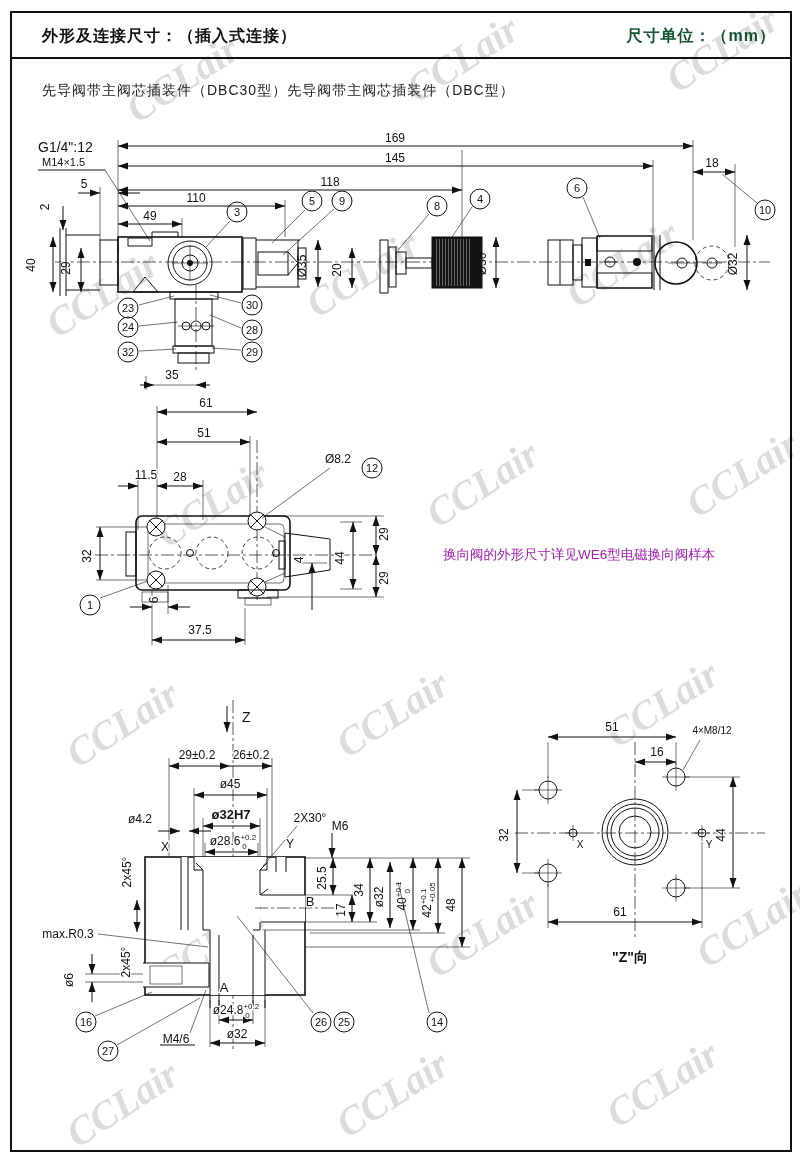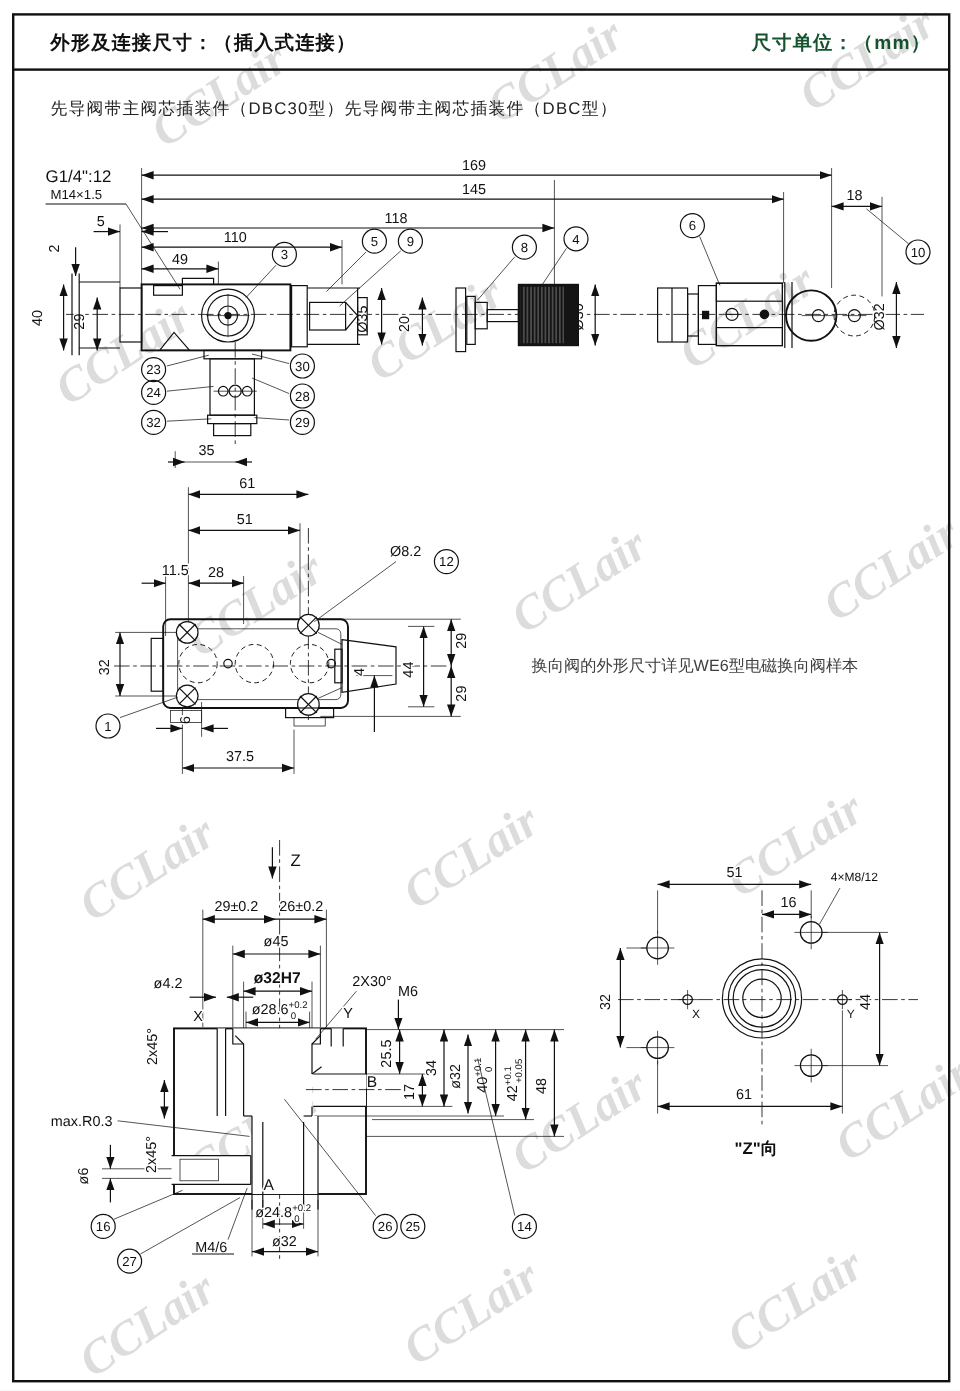--- a/index.html
+++ b/index.html
@@ -3,21 +3,21 @@
 <meta charset="utf-8">
 <style>
   html,body{margin:0;padding:0;background:#e8e8e8;}
   #page{position:relative;width:800px;height:1159px;background:#ffffff;overflow:hidden;
         font-family:"Liberation Sans",sans-serif;}
   #frame{position:absolute;left:10px;top:11px;width:778px;height:1137px;border:2px solid #111;}
   #hdr-sep{position:absolute;left:10px;top:57px;width:780px;height:0;border-top:2px solid #111;}
   .hdr-title{position:absolute;left:42px;top:26px;font-size:16px;font-weight:bold;color:#111;letter-spacing:1px;}
   .hdr-unit{position:absolute;right:24px;top:26px;font-size:16px;font-weight:bold;color:#14532d;letter-spacing:1px;text-align:center;}
   .subtitle{position:absolute;left:42px;top:82px;font-size:14px;color:#222;letter-spacing:1px;}
-  .note{position:absolute;left:443px;top:546px;font-size:13.5px;color:#404040;}
+  .note{position:absolute;left:443px;top:546px;font-size:13.5px;color:#a21caf;}
   .wm{position:absolute;font-family:"Liberation Serif",serif;font-style:italic;font-weight:bold;
       font-size:40px;color:rgba(140,140,140,0.30);transform:rotate(-33deg);white-space:nowrap;
       pointer-events:none;}
   svg{position:absolute;left:0;top:0;}
   .ln{stroke:#111;stroke-width:1;fill:none;}
   .thk{stroke:#111;stroke-width:1.6;fill:none;}
   .thin{stroke:#111;stroke-width:0.6;fill:none;}
   .cl{stroke:#111;stroke-width:0.7;fill:none;stroke-dasharray:13 3 3 3;}
   .dsh{stroke:#111;stroke-width:0.8;fill:none;stroke-dasharray:4 3;}
   .t{font:12px "Liberation Sans",sans-serif;fill:#111;stroke:#fff;stroke-width:2.5px;paint-order:stroke;text-anchor:middle;}

